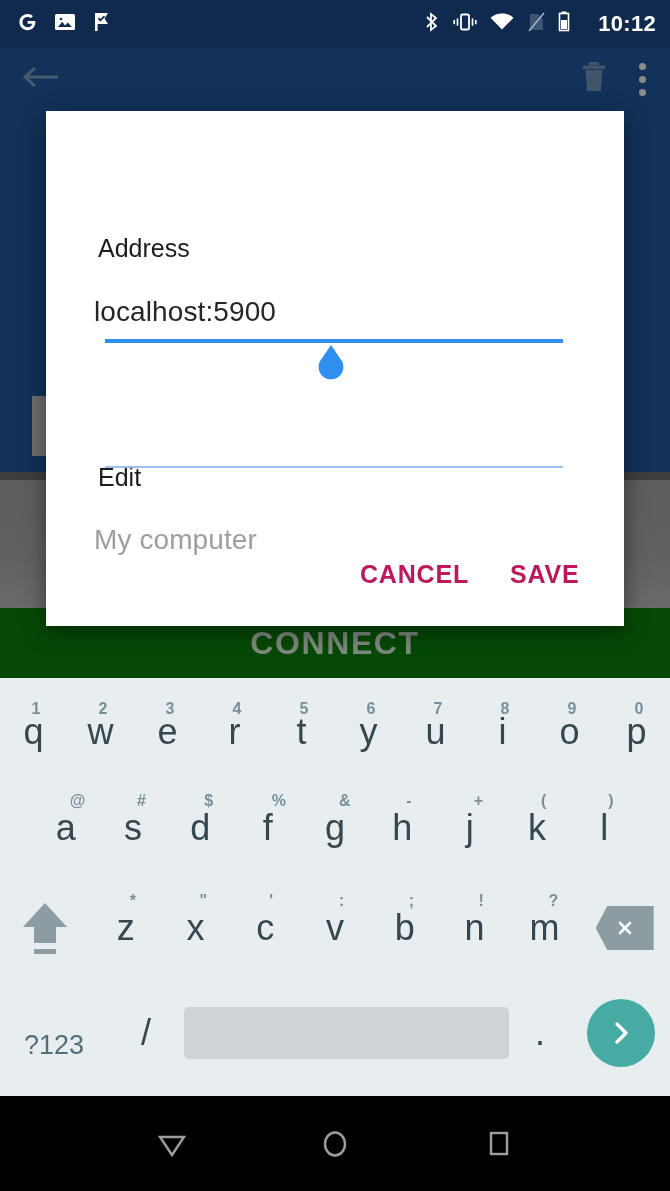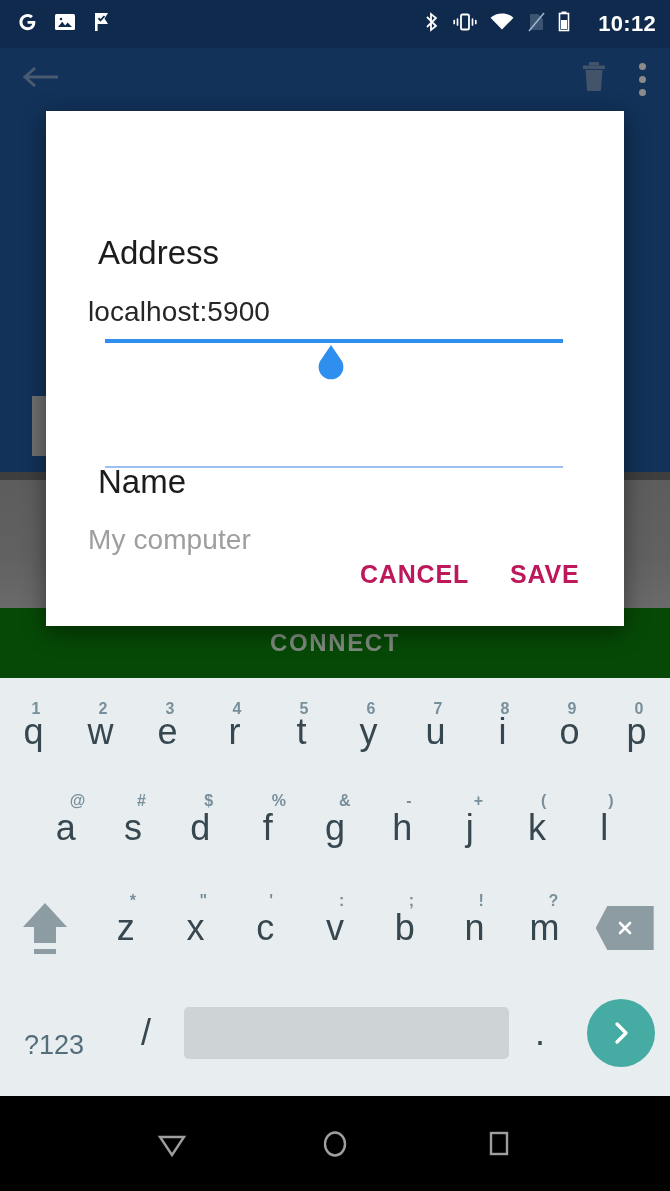--- a/index.html
+++ b/index.html
@@ -34,40 +34,40 @@
 
   #gray-band { position:absolute; left:0; top:480px; width:670px; height:128px;
                background:linear-gradient(180deg,#5d5d5d 0%,#616161 60%,#6a6a6a 100%); }
   #gray-band-top { position:absolute; left:0; top:472px; width:670px; height:10px; background:#3e3e3e; }
   #left-tab { position:absolute; left:32px; top:396px; width:14px; height:60px; background:#6f6f6f; }
 
   #green-area { position:absolute; left:0; top:608px; width:670px; height:70px; background:#064906; }
   #connect-btn {
     position:absolute; left:0; top:617px; width:670px; height:52px;
     display:flex; align-items:center; justify-content:center;
-    color:#7e8a7e; font-size:24px; font-weight:bold; letter-spacing:1.6px;
+    color:#7e8a7e; font-size:32px; font-weight:bold; letter-spacing:1.6px;
   }
 
   
   #dialog {
     position:absolute; left:46px; top:111px; width:578px; height:515px;
     background:#fff; box-shadow:0 6px 22px rgba(0,0,0,.45);
   }
   #dialog-title {
     position:absolute; left:46px; top:38px;
     font-size:31px; font-weight:bold; color:#1c1c1c; letter-spacing:.2px;
   }
   .field-label {
-    position:absolute; left:52px; font-size:33px; color:#1c1c1c;
+    position:absolute; left:52px; font-size:25px; color:#1c1c1c;
   }
   #label-address { top:123px; }
   #label-name { top:352px; }
 
   .field-value {
-    position:absolute; left:42px; font-size:28px; color:#262626; letter-spacing:.1px;
+    position:absolute; left:48px; font-size:28px; color:#262626; letter-spacing:.1px;
   }
   #value-address { top:185px; }
   #value-name { top:413px; color:#9e9e9e; }
 
   .underline { position:absolute; left:59px; width:458px; }
   #underline-address { top:228px; height:4px; background:#2f8fee; }
   #underline-name { top:355px; height:2px; background:#9cc0f2; }
 
   #cursor-handle { position:absolute; left:261px; top:230px; width:48px; height:48px; }
 
@@ -218,21 +218,21 @@
 
   <div class="field-label" id="label-address">Address</div>
   <div class="field-value" id="value-address">localhost:5900</div>
   <div class="underline" id="underline-address"></div>
   <div id="cursor-handle">
     <svg width="48" height="48" viewBox="0 0 48 48">
       <path fill="#2f8fee" d="M24 4 L33.5 18 A12.4 12.4 0 1 1 14.5 18 Z"></path>
     </svg>
   </div>
 
-  <div class="field-label" id="label-name">Name</div>
+  <div class="field-label" id="label-name">Edit</div>
   <div class="field-value" id="value-name">My computer</div>
   <div class="underline" id="underline-name"></div>
 
   <div class="dlg-btn" id="btn-cancel">CANCEL</div>
   <div class="dlg-btn" id="btn-save">SAVE</div>
 </div>
 
 <div id="keyboard">
 
   <div class="kb-row" id="kb-row1">

